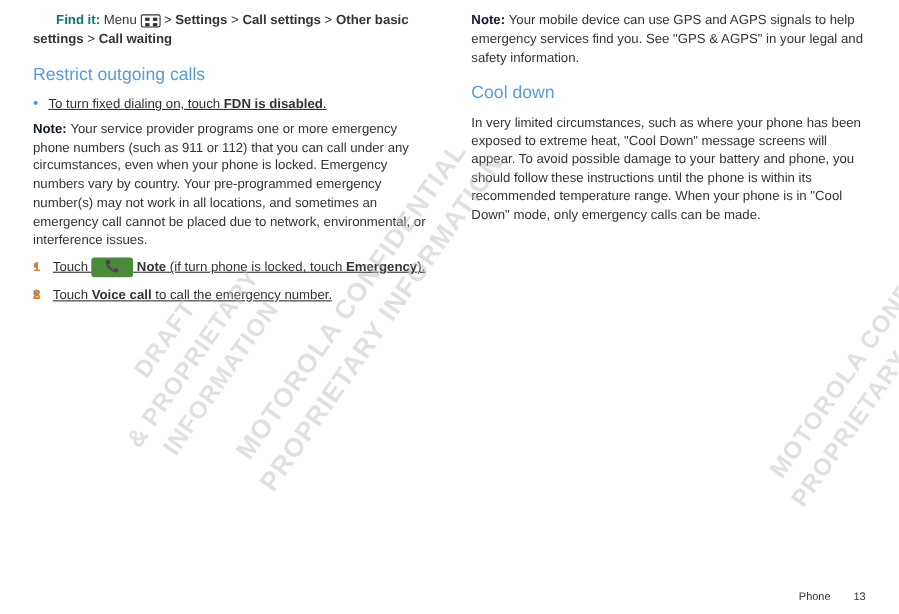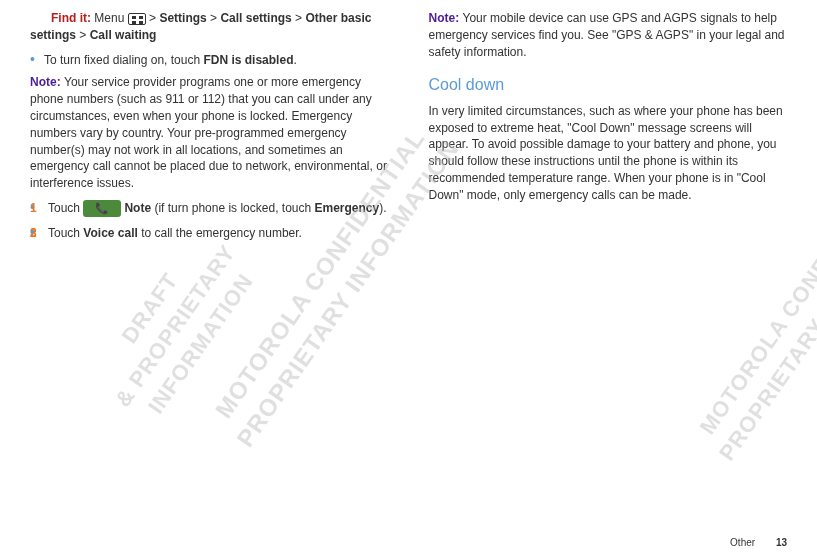--- a/index.html
+++ b/index.html
@@ -12,25 +12,25 @@
       color: #333;
       position: relative;
       background: #fff;
       padding: 10px 30px 10px 30px;
     }
     .columns {
       display: flex;
       gap: 40px;
     }
     .col { flex: 1; }
-    .find { color: #b91c1c; font-weight: bold; padding-left: 21px; }
+    .find { color: #0f766e; font-weight: bold; padding-left: 21px; }
     .heading-blue { color: #5b9bd5; font-size: 16px; margin-top: 14px; margin-bottom: 6px; }
-    .note-label { color: #4c1d95; font-weight: bold; }
+    .note-label { color: #0f172a; font-weight: bold; }
     .bold { font-weight: bold; margin-top: 27px; }
-    ul { list-style: none; padding-left: 0; margin: 6px 0; }
+    ul { list-style: none; padding-left: 0; margin: 6px 0; text-decoration: underline; }
     ul li { padding-left: 14px; position: relative; margin-bottom: 6px; }
     ul li::before { content: "•"; color: #5b9bd5; position: absolute; left: 0; font-size: 14px; line-height: 1; }
     .numlist { list-style: none; padding: 0; margin: 6px 0; }
     .numlist li { padding-left: 18px; position: relative; margin-bottom: 8px; }
     .num { color: #e87722; font-weight: bold; position: absolute; left: 0; }
     .menu-icon {
       display: inline-block;
       width: 18px; height: 12px;
       border: 1px solid #333;
       border-radius: 2px;
@@ -52,21 +52,21 @@
       font-size: 11px;
     }
     p { margin-bottom: 4px; }
     .block { margin-bottom: 8px; }
     .footer {
       position: absolute;
       bottom: 8px;
       right: 30px;
       font-size: 10px;
     }
-    .footer b { font-weight: bold; margin-left: 18px; }
+    .footer b { font-weight: normal; margin-left: 18px; }
     .watermark {
       position: absolute;
       color: #bbb;
       font-weight: bold;
       font-size: 22px;
       letter-spacing: 1px;
       white-space: pre;
       text-align: center;
       opacity: 0.45;
       pointer-events: none;
@@ -77,20 +77,21 @@
   </style>
 </head>
 <body>
 
 <div class="columns">
   <div class="col">
     <p class="block">
       <span class="find">Find it: </span><span>Menu </span><span class="menu-icon"></span><span> &gt; </span><span class="bold">Settings</span><span> &gt; </span><span class="bold">Call settings</span><span> &gt; </span><span class="bold">Other basic settings</span><span> &gt; </span><span class="bold">Call waiting</span>
     </p>
 
+    <div class="heading-blue">Restrict outgoing calls</div>
 
 
     <ul>
       <li>
         <span>To turn fixed dialing on, touch </span><span class="bold">FDN is disabled</span><span>.</span>
       </li>
     </ul>
 
     <p class="block">
       <span class="note-label">Note: </span><span>Your service provider programs one or more emergency phone numbers (such as 911 or 112) that you can call under any circumstances, even when your phone is locked. Emergency numbers vary by country. Your pre-programmed emergency number(s) may not work in all locations, and sometimes an emergency call cannot be placed due to network, environmental, or interference issues.</span>
@@ -122,15 +123,15 @@
 
 <div class="watermark wm1">DRAFT
 &amp; PROPRIETARY
 INFORMATION</div>
 <div class="watermark wm3">MOTOROLA CONFIDENTIAL
 PROPRIETARY INFORMATION</div>
 <div class="watermark wm2">MOTOROLA CONFIDENTIAL
 PROPRIETARY INFORMATION</div>
 
 <div class="footer">
-  <span>Other</span>
+  <span>Phone</span>
   <b>13</b>
 </div>
 
 </body></html>

